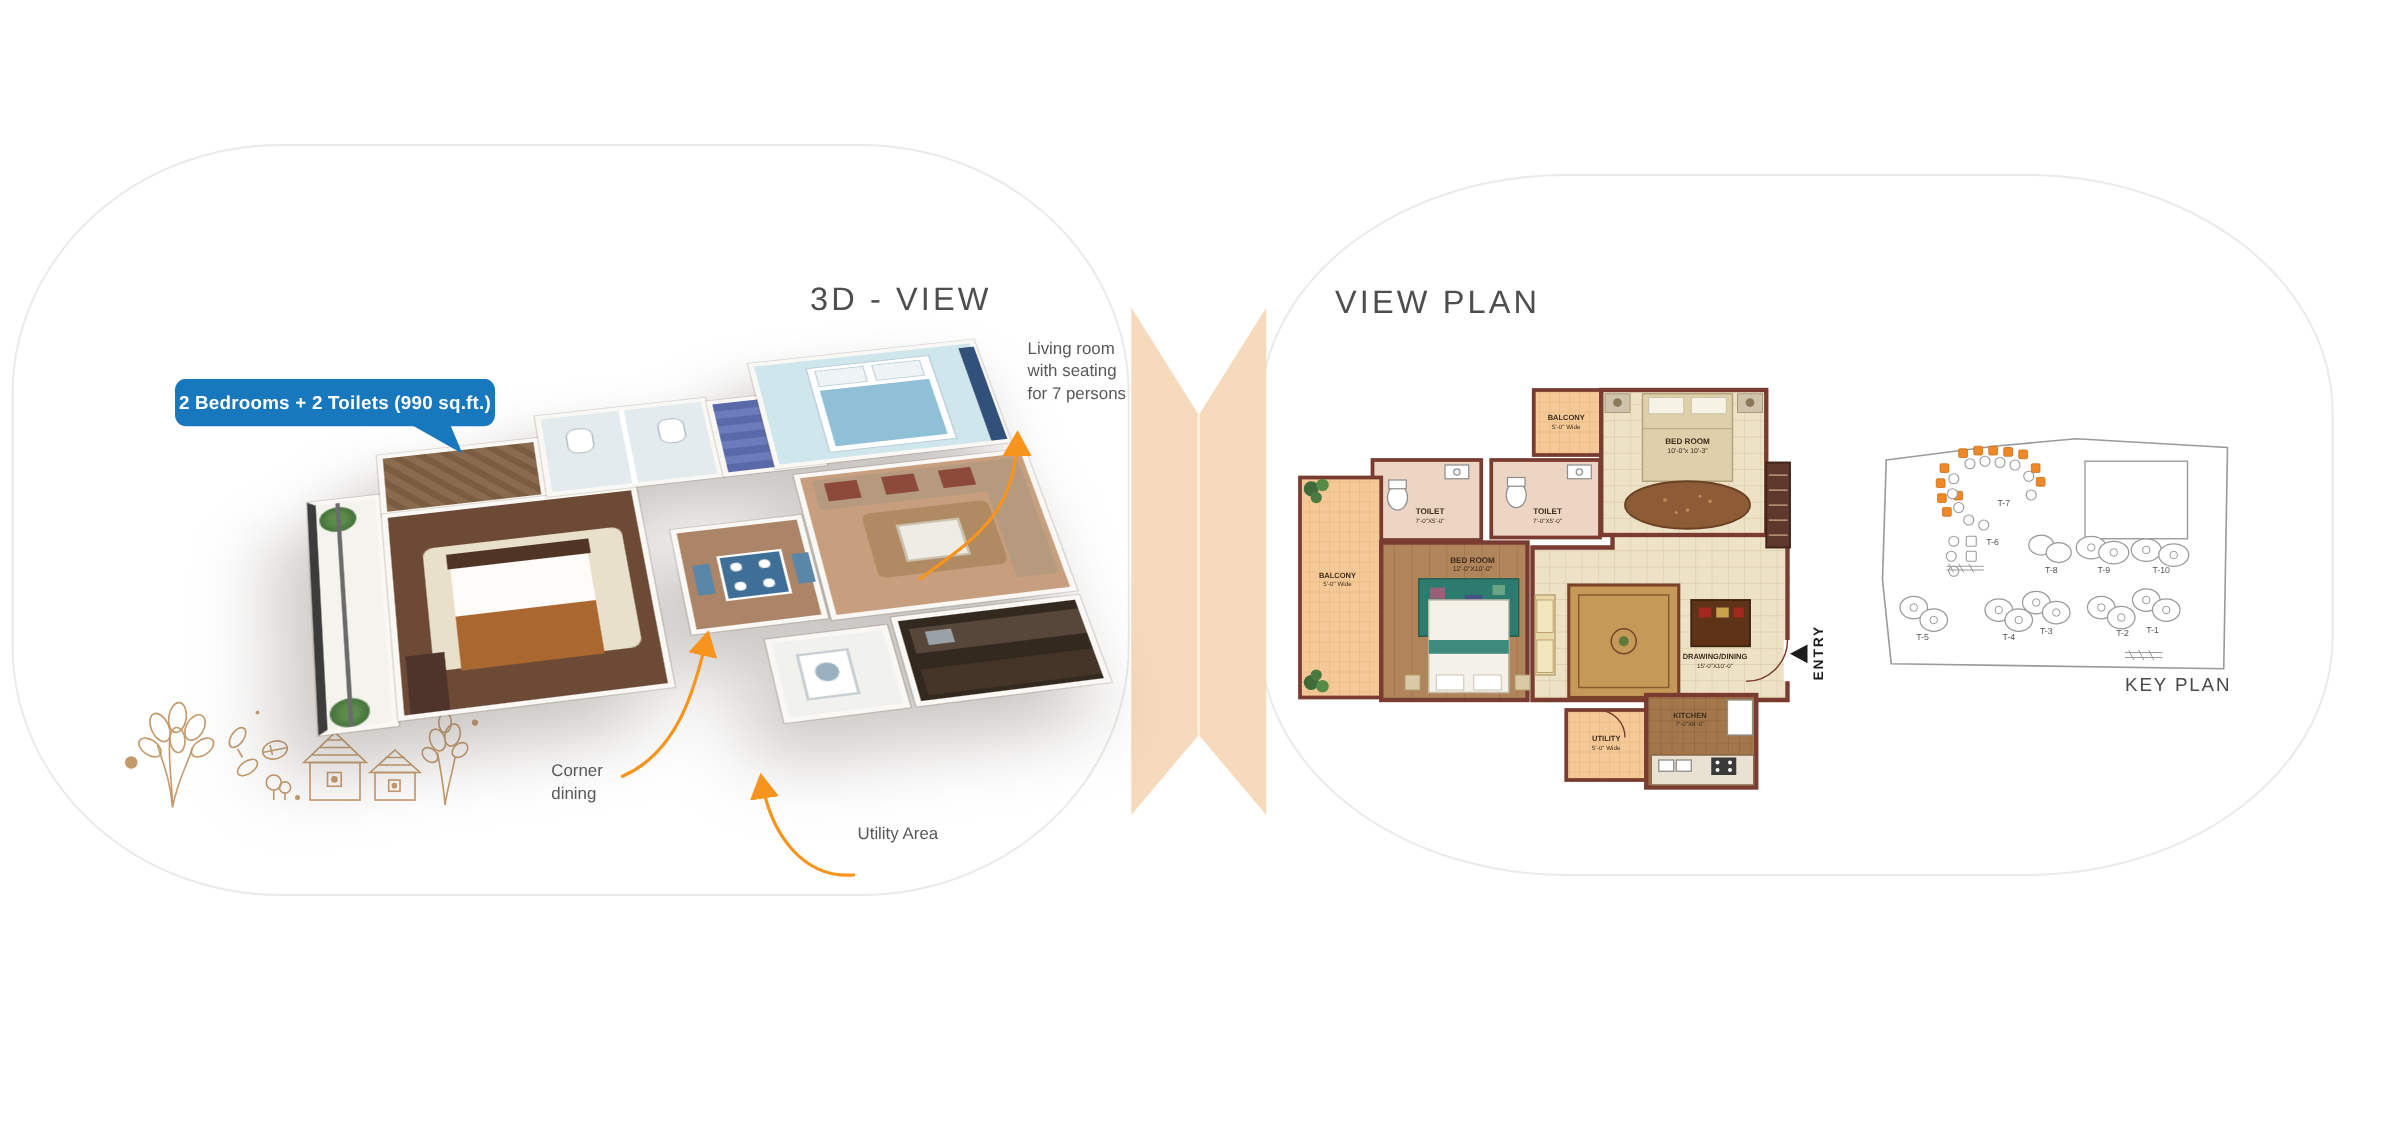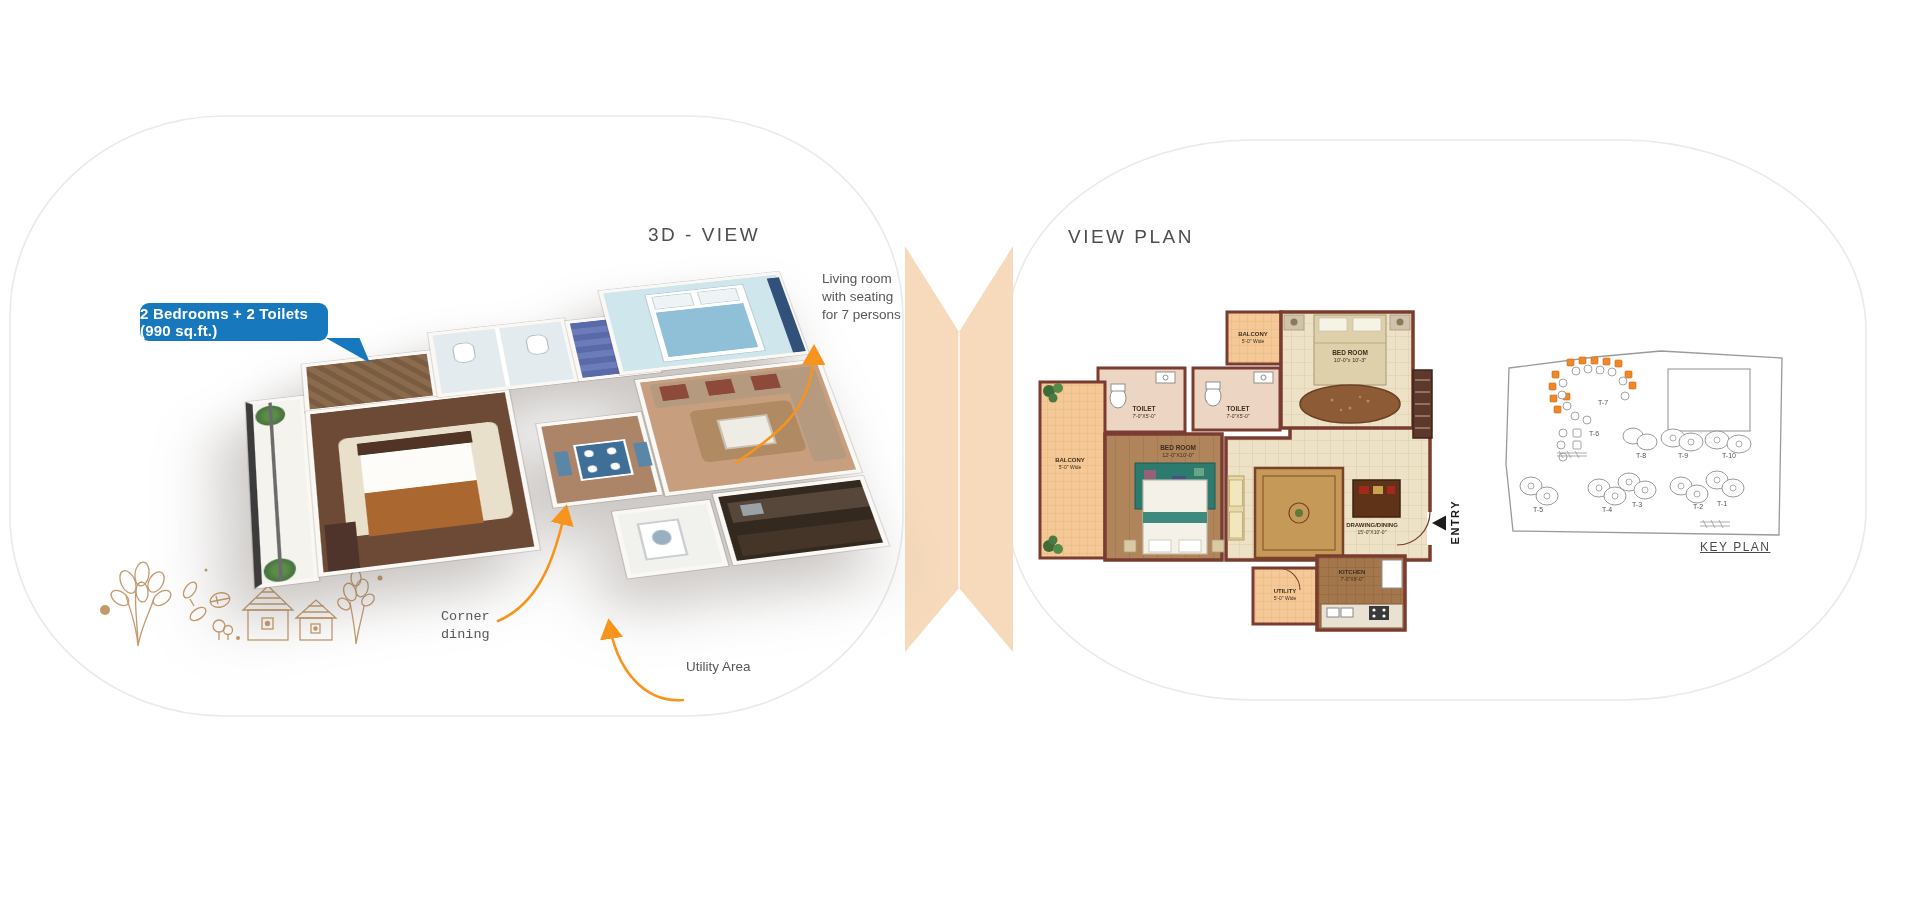--- a/index.html
+++ b/index.html
@@ -3,43 +3,43 @@
 <meta charset="utf-8">
 <style>
   html,body{margin:0;padding:0;}
   body{
     width:1920px;height:900px;position:relative;overflow:hidden;
     background:#ffffff;font-family:"Liberation Sans",sans-serif;
   }
   .abs{position:absolute;}
   
   .page-title{
-    position:absolute;font-size:19px;color:#4d4e50;letter-spacing:2.5px;
+    position:absolute;font-size:26px;color:#4d4e50;letter-spacing:2.5px;
     font-weight:400;
   }
   #title-3d{left:648px;top:224px;}
   #title-unit{left:1068px;top:226px;}
   
   .badge{
-    position:absolute;left:140px;top:303px;width:188px;height:38px;
+    position:absolute;left:140px;top:303px;width:256px;height:38px;
     background:#1878bd;border-radius:9px;color:#fff;font-weight:bold;
     font-size:15px;display:flex;align-items:center;justify-content:center;
     z-index:8;letter-spacing:.2px;
   }
   .badge-tail{
     position:absolute;left:322px;top:338px;width:48px;height:25px;
     background:#1878bd;clip-path:polygon(8% 0,78% 0,100% 100%);z-index:7;
   }
   
   .ann{
     position:absolute;font-size:13.5px;color:#57585a;line-height:1.32;
     white-space:pre-line;z-index:9;
   }
   #ann-living{left:822px;top:270px;}
-  #ann-dining{left:441px;top:608px;font-family:Liberation Mono, monospace;}
+  #ann-dining{left:441px;top:608px;}
   #ann-utility{left:686px;top:658px;}
   
   .iso-wrap{position:absolute;left:248px;top:238px;width:620px;height:440px;
     perspective:1700px;z-index:5;}
   .iso{
     position:absolute;left:40px;top:20px;width:530px;height:350px;
     transform:rotateX(42deg) rotateZ(-9deg) scale(1.14);
     transform-origin:50% 50%;
     filter:drop-shadow(-22px 30px 28px rgba(110,100,92,.38));
   }
@@ -49,22 +49,22 @@
   
   .entry-label{
     position:absolute;left:1449px;top:500px;height:58px;width:16px;z-index:9;
   }
   .entry-label span{
     display:block;writing-mode:vertical-rl;transform:rotate(180deg);
     font-size:11px;font-weight:bold;letter-spacing:1.5px;color:#1c1c1c;
   }
   
   .keyplan-label{
-    position:absolute;left:1700px;top:540px;font-size:12px;color:#4a4a4a;
-    letter-spacing:1.5px;z-index:9;text-decoration:underline;
+    position:absolute;left:1700px;top:540px;font-size:15px;color:#4a4a4a;
+    letter-spacing:1.5px;z-index:9;
   }
   svg{position:absolute;}
   .svg-layer{left:0;top:0;pointer-events:none;}
 </style>
 </head>
 <body>
 
 <svg class="svg-layer" width="1920" height="900">
   <rect x="10" y="116" width="893" height="600" rx="215" ry="200" fill="#ffffff" stroke="#eaeae7" stroke-width="1.6"></rect>
   <rect x="1008" y="140" width="858" height="560" rx="245" ry="190" fill="#ffffff" stroke="#eaeae7" stroke-width="1.6"></rect>

